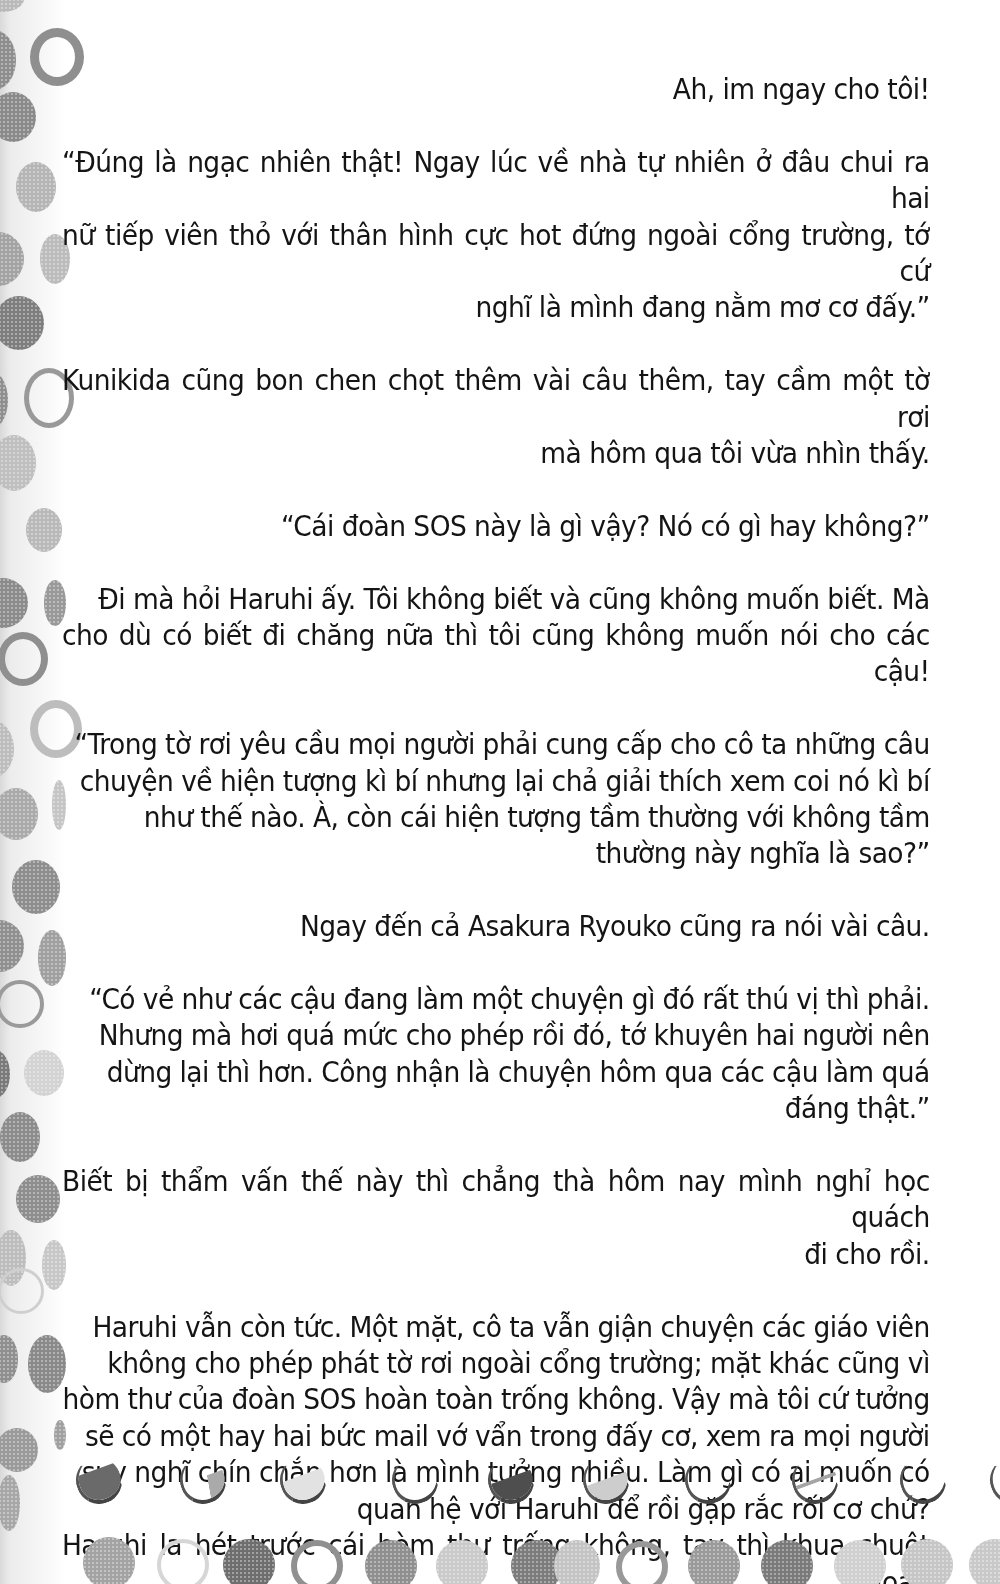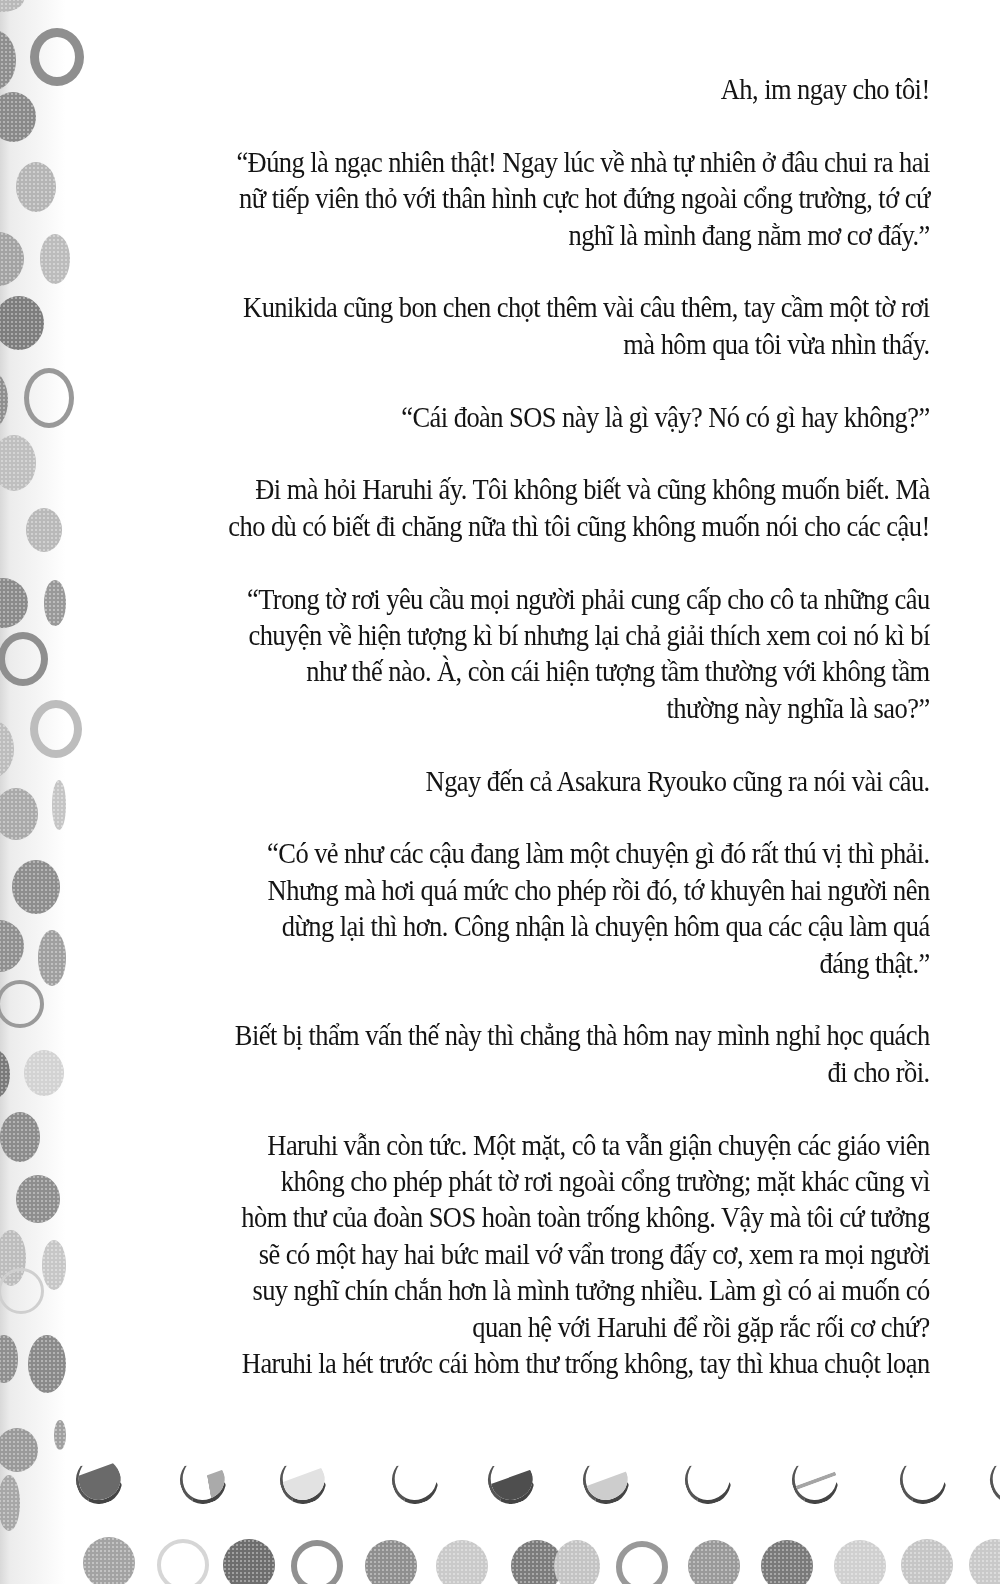--- a/index.html
+++ b/index.html
@@ -2,21 +2,21 @@
 <html><head>
 <meta charset="utf-8">
 <style>
   html, body { margin: 0; padding: 0; }
   body {
     width: 1000px; height: 1584px; position: relative; overflow: hidden;
     background: #ffffff;
     font-family: "DejaVu Sans", sans-serif;
     color: #141414;
   }
-  .page { position: absolute; inset: 0; font-family: Liberation Serif, serif; }
+  .page { position: absolute; inset: 0; }
 
   
   .left-border {
     position: absolute; left: 0; top: 0; width: 66px; height: 1584px;
     background: linear-gradient(90deg, #d9d9d9 0px, #ececec 10px, #f6f6f6 40px, #ffffff 66px);
   }
   .deco {
     position: absolute; border-radius: 50%;
     background-image: radial-gradient(rgba(255,255,255,0.35) 1px, transparent 1.4px);
     background-size: 4px 4px;

